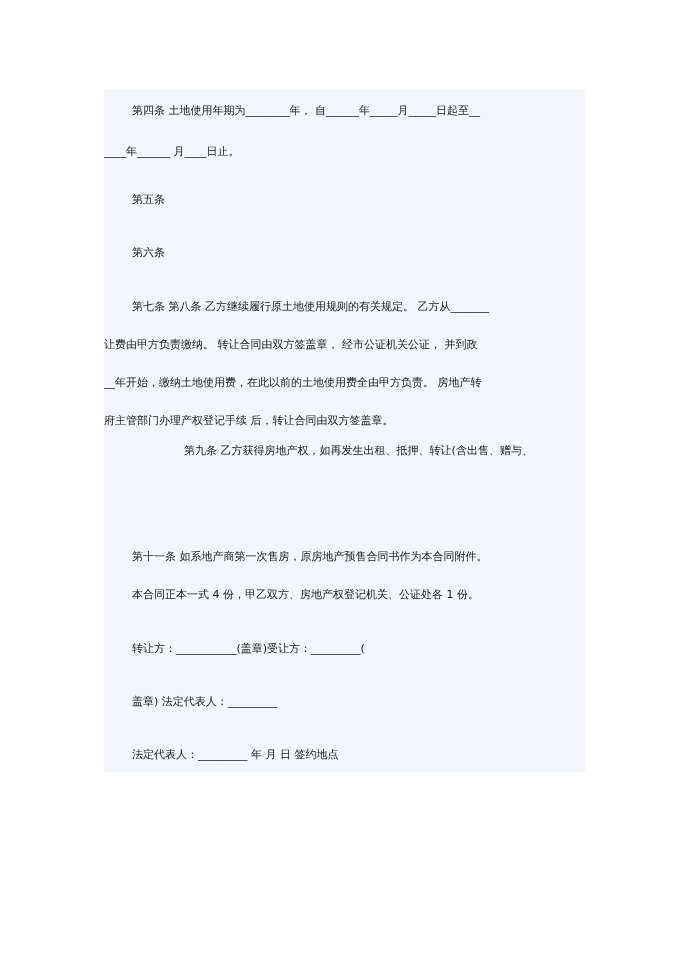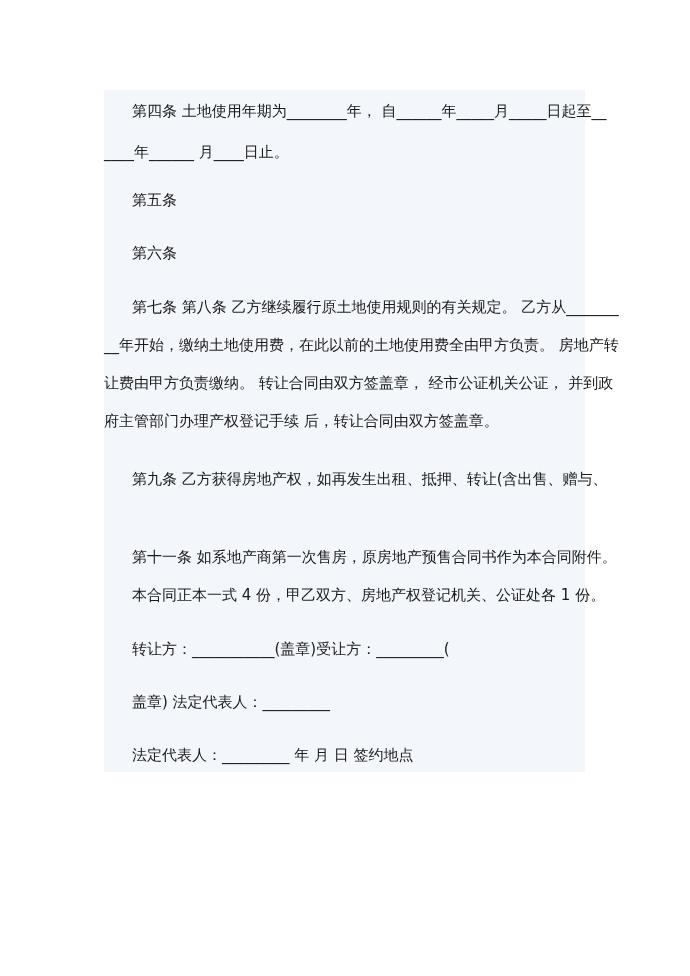--- a/index.html
+++ b/index.html
@@ -20,21 +20,21 @@
       left: 104px;
       top: 90px;
       width: 481px;
       height: 682px;
       background: #f3f6fb;
     }
     .para {
       position: absolute;
       left: 0;
       width: 481px;
-      font-size: 15px;
+      font-size: 11px;
       line-height: 26px;
       white-space: nowrap;
     }
     .line {
       display: block;
       height: 26px;
       overflow: visible;
     }
     .indent { padding-left: 28px; }
   </style>
@@ -51,26 +51,26 @@
   <div class="para" style="top:97px;">
     <span class="line indent">第五条</span>
   </div>
 
   <div class="para" style="top:150px;">
     <span class="line indent">第六条</span>
   </div>
 
   <div class="para" style="top:204px;">
     <span class="line indent">第七条 第八条 乙方继续履行原土地使用规则的有关规定。 乙方从_______</span>
+    <span class="line" style="margin-top:12px;">让费由甲方负责缴纳。 转让合同由双方签盖章， 经市公证机关公证， 并到政</span>
     <span class="line" style="margin-top:12px;">__年开始，缴纳土地使用费，在此以前的土地使用费全由甲方负责。 房地产转</span>
-    <span class="line" style="margin-top:12px;">让费由甲方负责缴纳。 转让合同由双方签盖章， 经市公证机关公证， 并到政</span>
     <span class="line" style="margin-top:12px;">府主管部门办理产权登记手续 后，转让合同由双方签盖章。</span>
   </div>
 
-  <div class="para" style="top:376px;">
+  <div class="para" style="top:348px;text-align:center;">
     <span class="line indent">第九条 乙方获得房地产权，如再发生出租、抵押、转让(含出售、赠与、</span>
   </div>
 
   <div class="para" style="top:454px;">
     <span class="line indent">第十一条 如系地产商第一次售房，原房地产预售合同书作为本合同附件。</span>
     <span class="line" style="margin-top:12px;margin-left:28px;">本合同正本一式 4 份，甲乙双方、房地产权登记机关、公证处各 1 份。</span>
   </div>
 
   <div class="para" style="top:546px;">
     <span class="line indent">转让方：___________(盖章)受让方：_________(</span>

